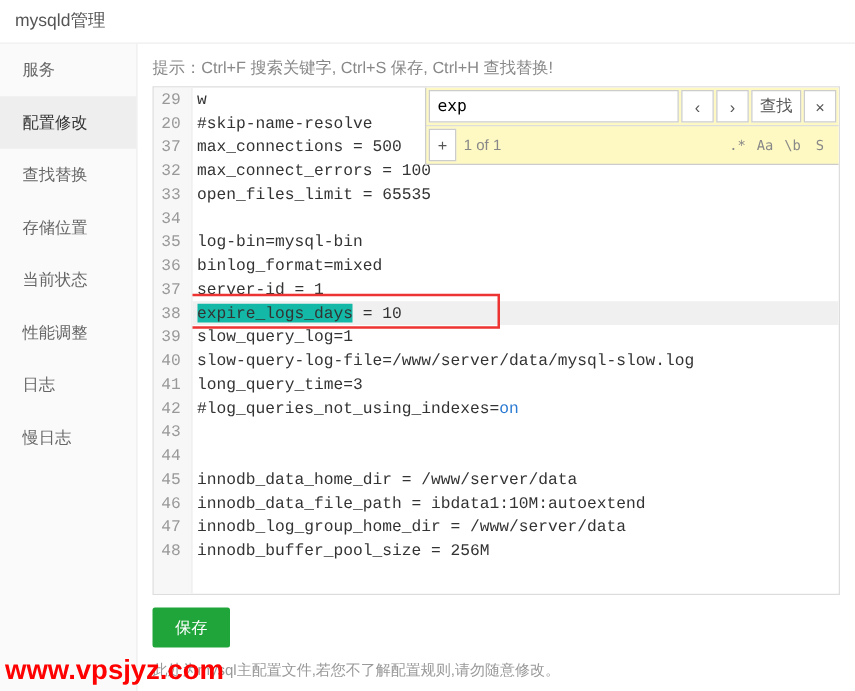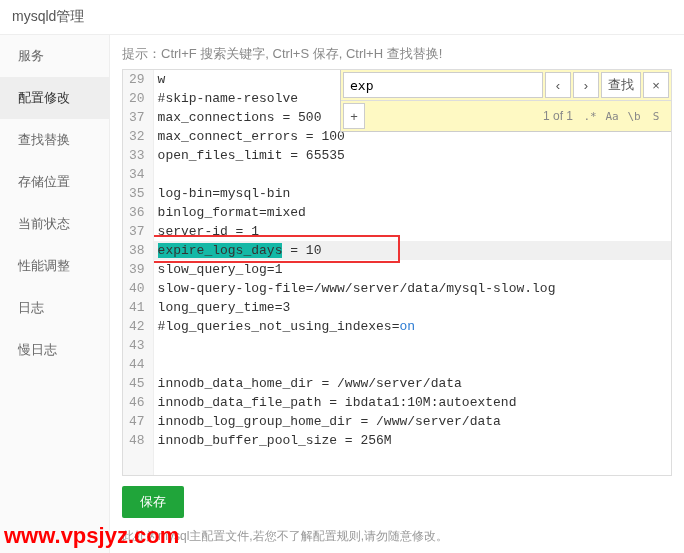--- a/index.html
+++ b/index.html
@@ -21,21 +21,21 @@
 .code .line .val-blue { color: #2a7ad2; }
 .highlight-sel { background: #14b8a6; }
 .line-active { background: #f0f0f0; }
 .red-box { position: absolute; border: 2px solid #e33; pointer-events: none; }
 .search-panel { position: absolute; top: 0; right: 0; background: #fef9c3; border: 1px solid #ccc; border-top: none; border-right: none; z-index: 5; font-family: "Microsoft YaHei", Arial, sans-serif; }
 .search-row { display: flex; align-items: center; }
 .search-row1 { border-bottom: 1px solid #ddd; }
 .s-input { width: 200px; height: 26px; border: 1px solid #ccc; padding: 2px 6px; font-size: 13px; margin: 2px 0 2px 2px; font-family: Consolas, monospace; }
 .s-btn { height: 26px; min-width: 26px; border: 1px solid #ccc; background: #fff; cursor: pointer; display: inline-flex; align-items: center; justify-content: center; padding: 0 6px; font-size: 13px; color: #555; margin: 2px 0 2px 2px; }
 .s-btn:last-child { margin-right: 2px; }
-.s-count { color: #888; padding: 0 6px; font-size: 12px; flex: 1; text-align: right; }
+.s-count { color: #888; padding: 0 6px; font-size: 12px; flex: 1; }
 .s-toggle { height: 22px; min-width: 22px; border: none; background: transparent; cursor: pointer; font-size: 11px; color: #888; padding: 0 3px; font-family: Consolas, monospace; }
 .save-row { padding: 10px 0; }
 .save-btn { background: #20a53a; color: #fff; border: none; padding: 7px 18px; font-size: 13px; border-radius: 2px; cursor: pointer; }
 .footer-tip { font-size: 12px; color: #999; padding-bottom: 8px; }
 .watermark { position: absolute; bottom: 4px; left: 4px; color: #f00; font-size: 22px; font-weight: bold; font-family: Arial, sans-serif; letter-spacing: 0; z-index: 20; pointer-events: none; }
 </style>
 </head>
 <body>
 
 <div class="container">

